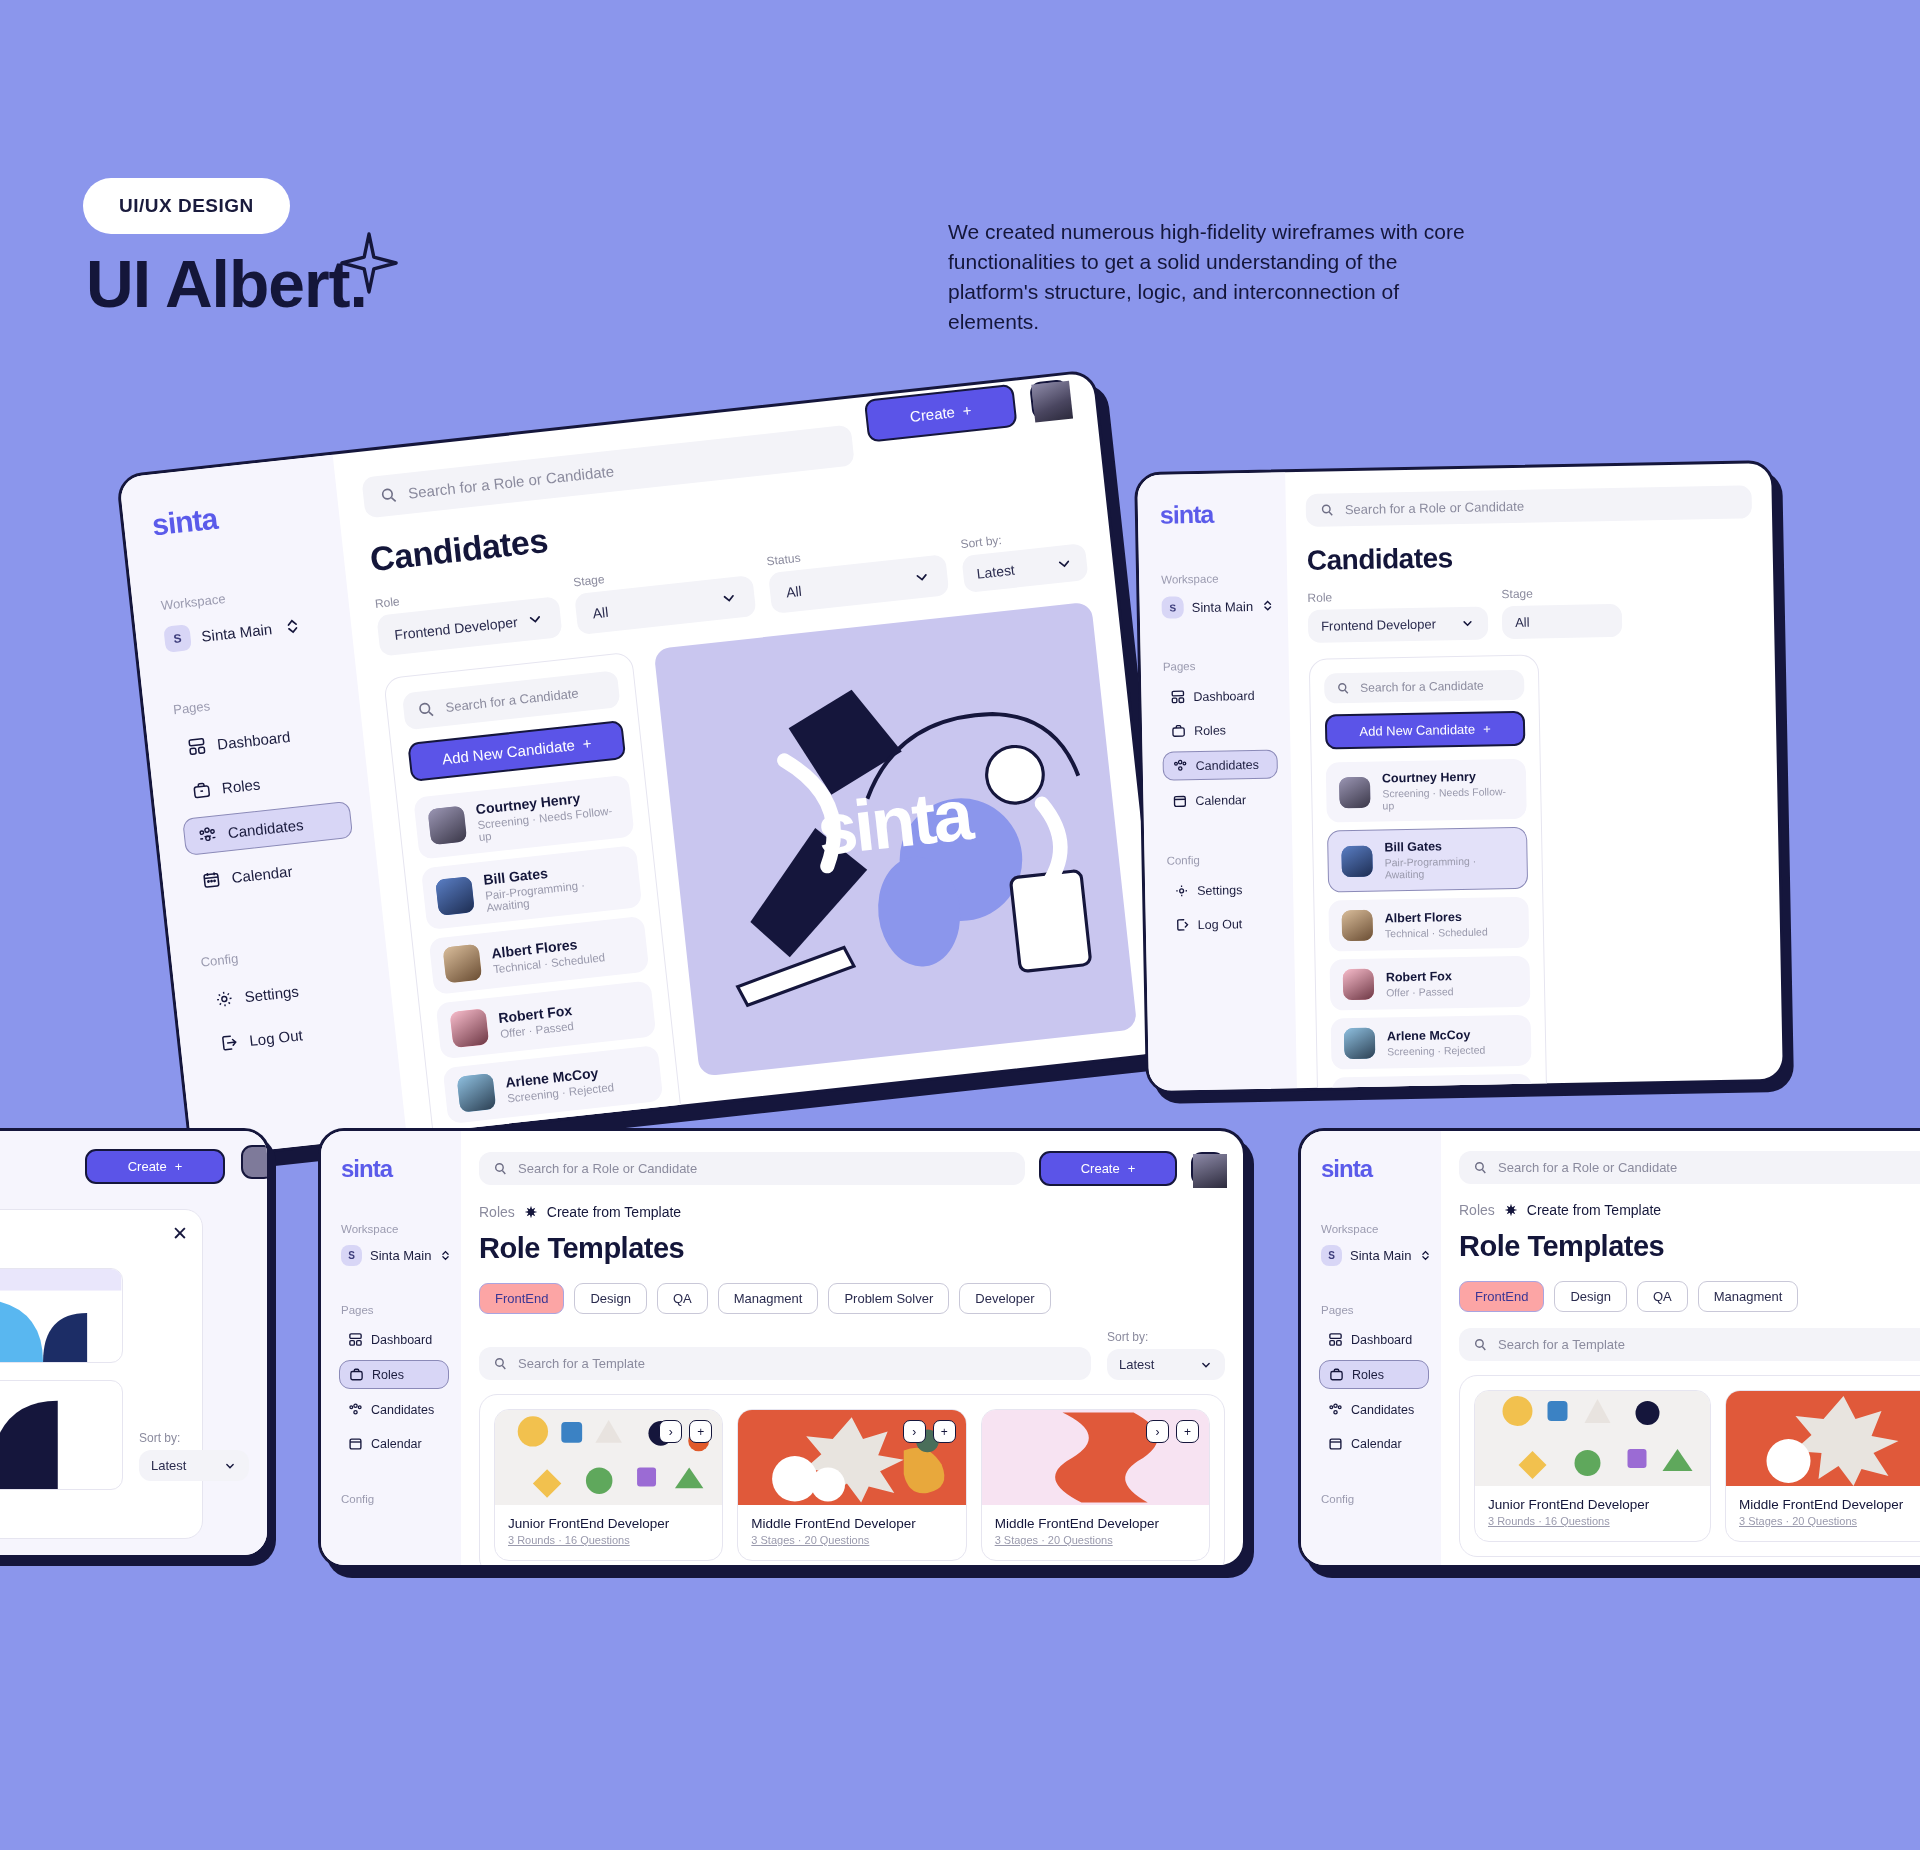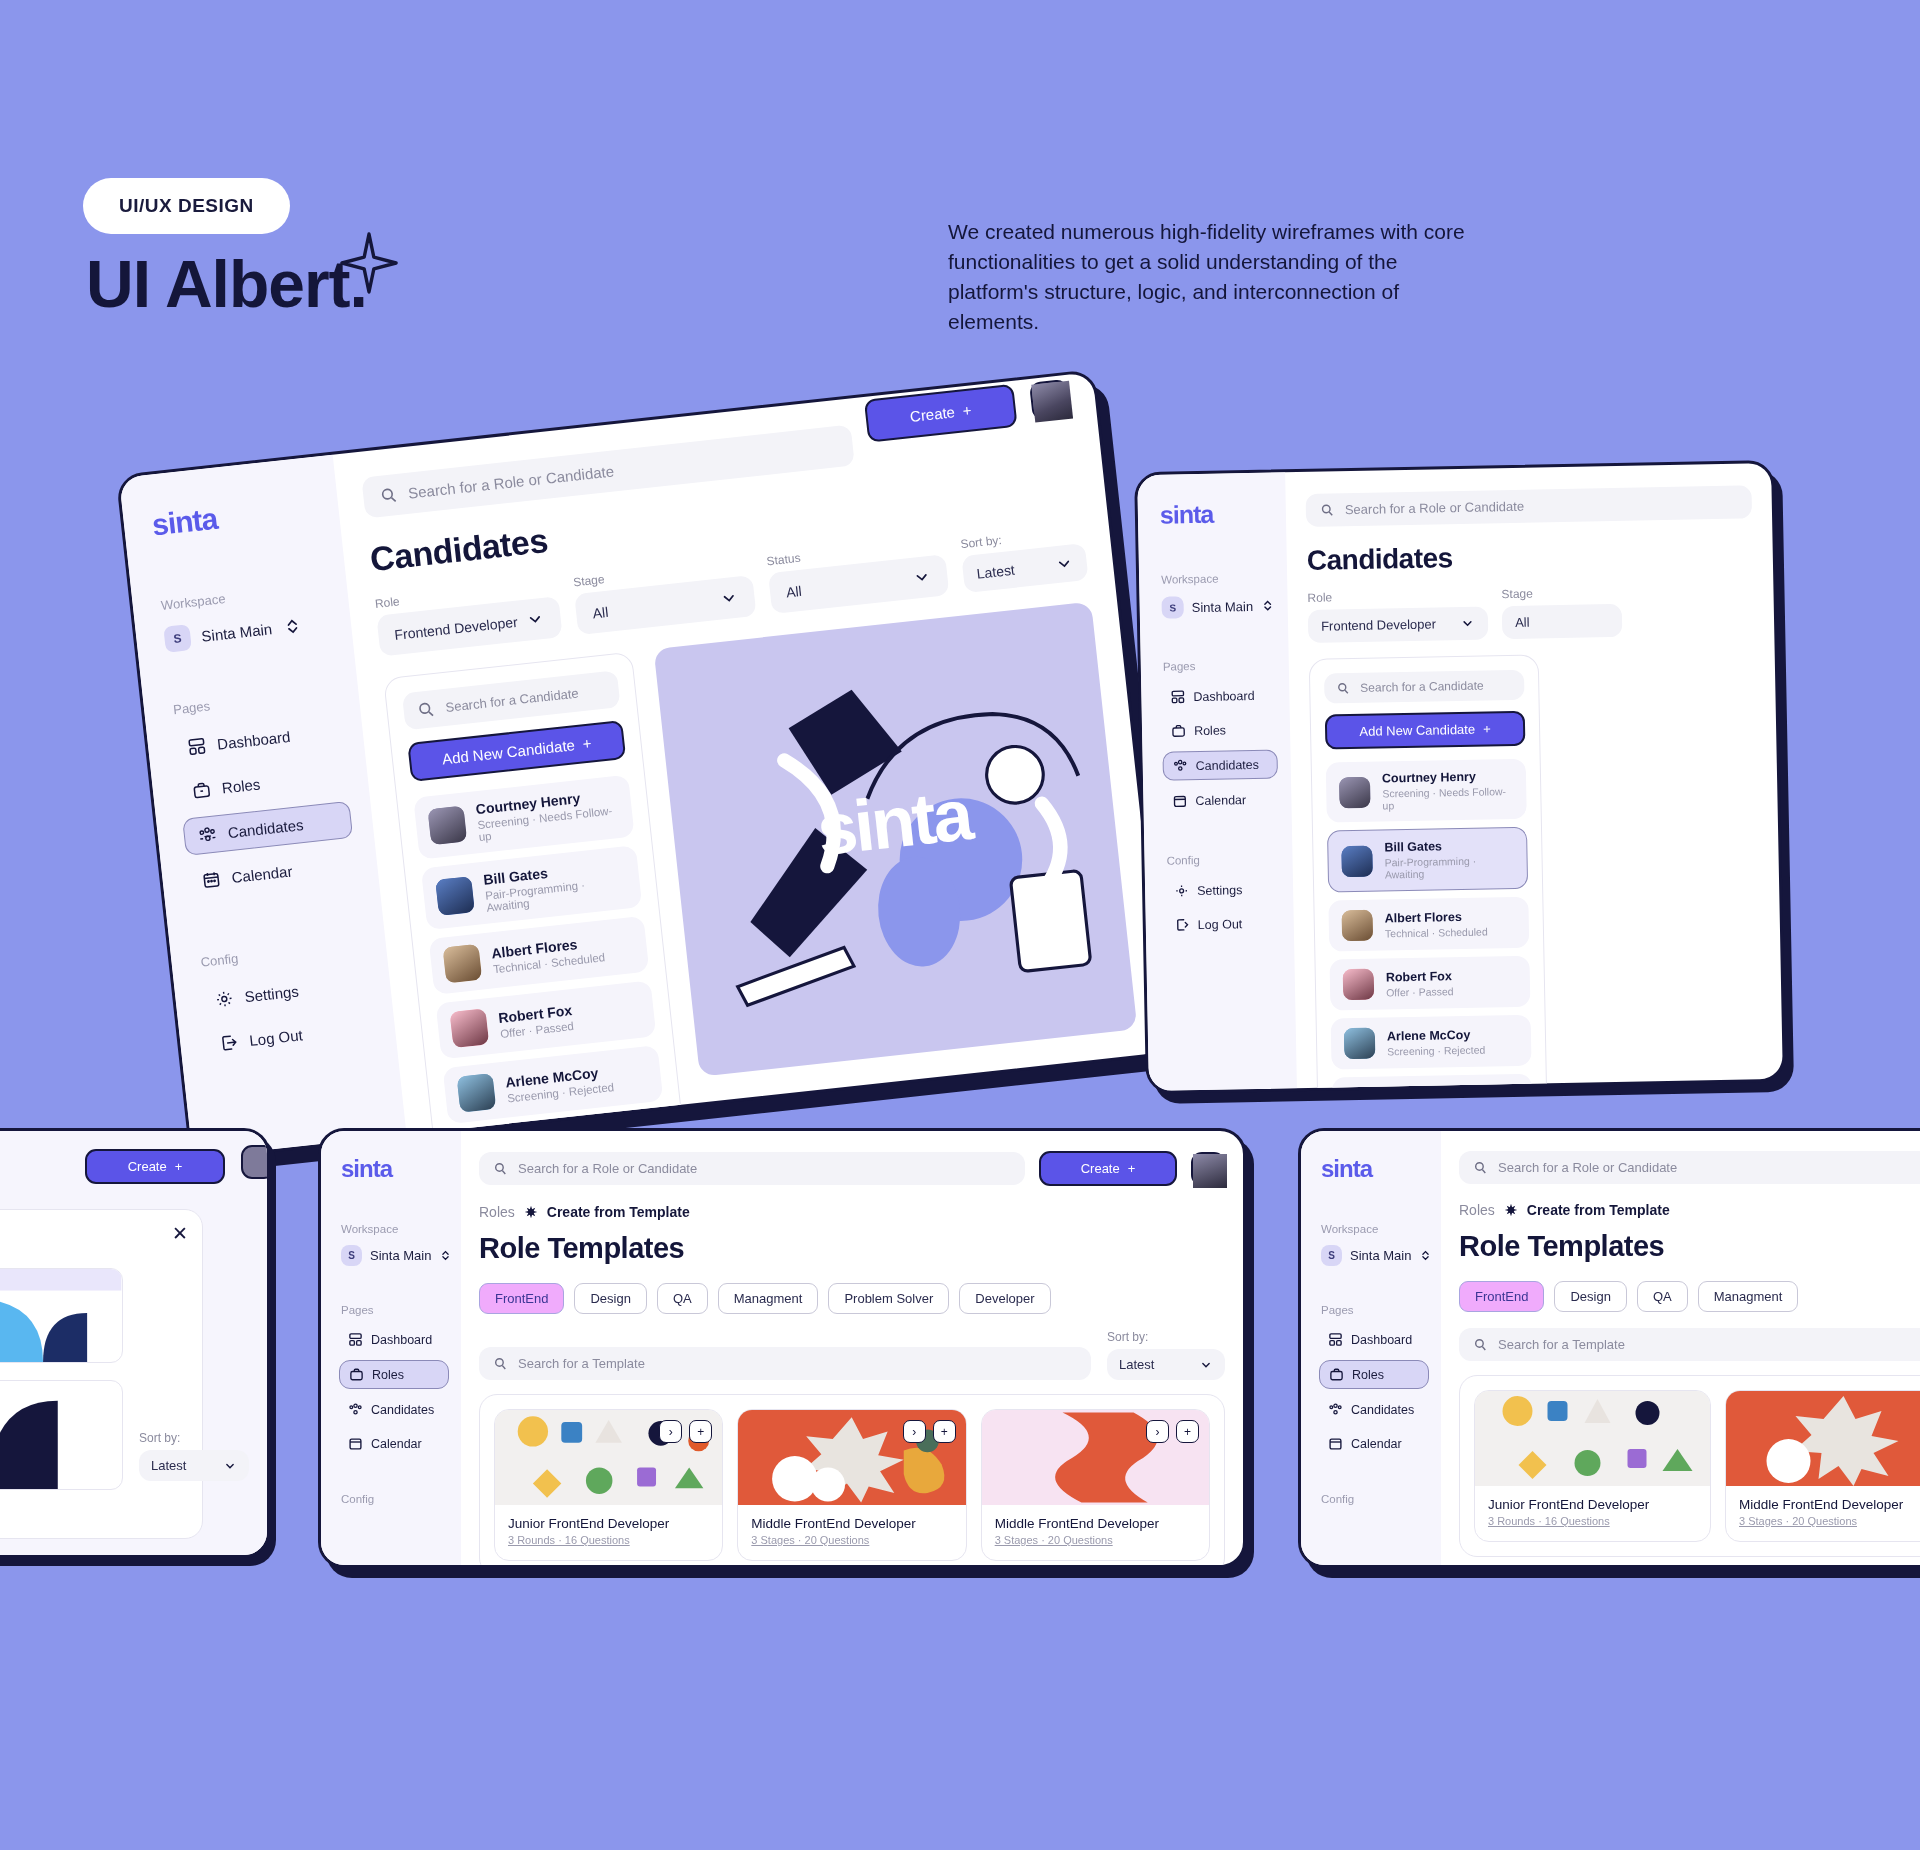--- a/index.html
+++ b/index.html
@@ -54,29 +54,29 @@
                  font-size: 15px; font-weight: 500; display: flex; align-items: center; justify-content: center; gap: 8px;
                  padding: 11px 0; }
   .cand { background: #f5f4fb; border-radius: 13px; display: flex; align-items: center; gap: 12px; padding: 10px 13px; }
   .cand.sel-row { background: #e3e1f9; border: 1.5px solid #8b8ab8; }
   .avatar { width: 36px; height: 36px; border-radius: 9px; flex: 0 0 36px; overflow: hidden; position: relative; }
   .cand-name { font-size: 14px; font-weight: bold; color: #14163a; }
   .cand-meta { font-size: 11.5px; color: #9a9aad; margin-top: 2px; }
   .card-panel { border: 1.5px solid #e6e5f0; border-radius: 18px; background: #fff; }
   .hdr-avatar { width: 38px; height: 38px; border-radius: 11px; border: 2px solid #15163c; overflow: hidden; }
   .chip { border: 1.5px solid #c9c8d8; border-radius: 9px; padding: 7px 15px; font-size: 13px; color: #2a2b4e; }
-  .chip.on { background: #f0abfc; border-color: #a9a4e0; color: #3b3694; }
+  .chip.on { background: #fca5a5; border-color: #a9a4e0; color: #3b3694; }
   .tmpl { border: 1.5px solid #e6e5f0; border-radius: 15px; overflow: hidden; background: #fff; }
   .tmpl-art { height: 95px; position: relative; }
   .tmpl-name { font-size: 13.5px; font-weight: normal; color: #14163a; }
   .tmpl-meta { font-size: 11px; color: #9a9aad; margin-top: 3px; text-decoration: underline; }
   .rnd-btn { width: 23px; height: 23px; border-radius: 7px; background: #fff; border: 1.5px solid #15163c;
              display: flex; align-items: center; justify-content: center; font-size: 12px; color: #15163c; }
   .bread { font-size: 14px; color: #8b8b9e; display: flex; align-items: center; gap: 9px; }
-  .bread b { color: #14163a; font-weight: bold; }
+  .bread b { color: #14163a; font-weight: normal; }
 
   
   #m1 {
     position: absolute; left: 150px; top: 420px; width: 985px; height: 690px;
     transform: rotate(-6.2deg);
     box-shadow: 10px 14px 0 #15163c;
   }
   #m1 .sidebar { width: 215px; float: left; }
 
   

